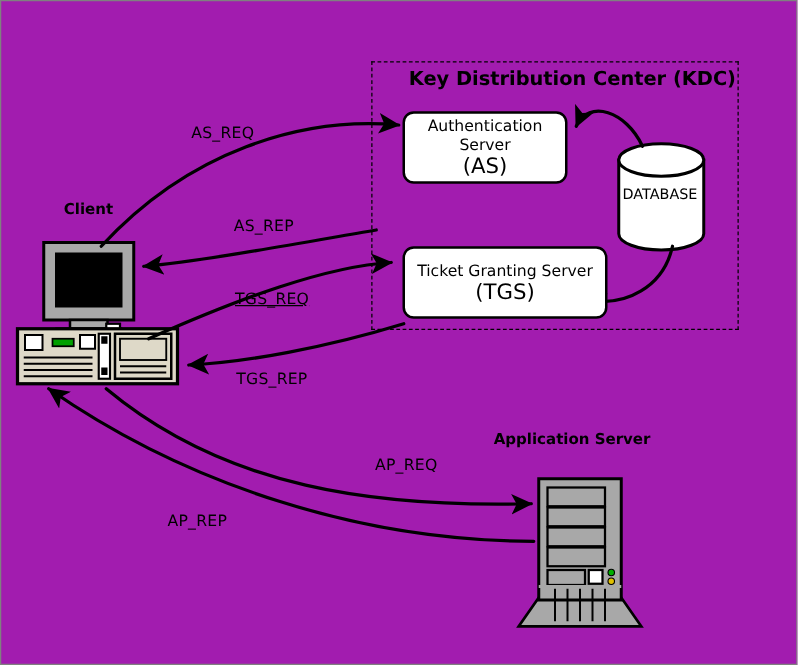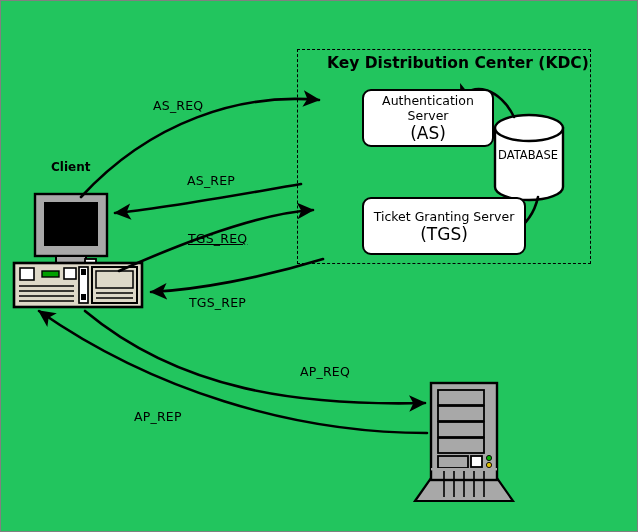--- a/index.html
+++ b/index.html
@@ -4,21 +4,21 @@
 <style>
   html, body {
     margin: 0;
     padding: 0;
     background: #ffffff;
   }
   #canvas {
     position: relative;
     width: 638px;
     height: 532px;
-    background: #22c55e;
+    background: #a21caf;
     box-sizing: border-box;
     border: 1px solid #808080;
     overflow: hidden;
     font-family: "DejaVu Sans", sans-serif;
   }
   #diagram-svg {
     position: absolute;
     left: 0;
     top: 0;
     width: 638px;
@@ -56,21 +56,20 @@
   .box-node {
     position: absolute;
     box-sizing: border-box;
     background: #ffffff;
     border: 2.6px solid #000000;
     border-radius: 9px;
     display: flex;
     flex-direction: column;
     align-items: center;
     justify-content: center;
-    margin-left: 40px;
   }
   .kdc-region {
     position: absolute;
     box-sizing: border-box;
     border: 1.4px dashed #000000;
     border-style: dashed;
     background: transparent;
   }
 </style>
 </head>
@@ -182,20 +181,21 @@
 
   <div class="box-node" style="left:321px; top:196px; width:164px; height:58px;">
     <div class="node-line1">Ticket Granting Server</div>
     <div class="node-line2">(TGS)</div>
   </div>
 
   <div class="lbl db-label" style="left:497px; top:147px;">DATABASE</div>
 
   <div class="lbl heading" style="left:50px; top:159px;">Client</div>
 
+  <div class="lbl heading" style="left:394px; top:343px;">Application Server</div>
 
   <div class="lbl msg-label" style="left:152px; top:97px;">AS_REQ</div>
   <div class="lbl msg-label" style="left:186px; top:172px;">AS_REP</div>
   <div class="lbl msg-label" style="left:187px; top:230px;text-decoration:underline;">TGS_REQ</div>
   <div class="lbl msg-label" style="left:188px; top:294px;">TGS_REP</div>
   <div class="lbl msg-label" style="left:299px; top:363px;">AP_REQ</div>
   <div class="lbl msg-label" style="left:133px; top:408px;">AP_REP</div>
 
 </div>
 

